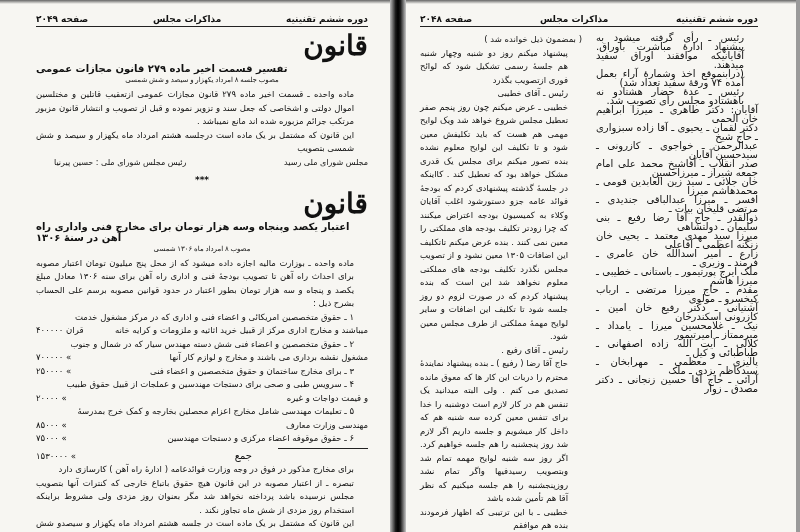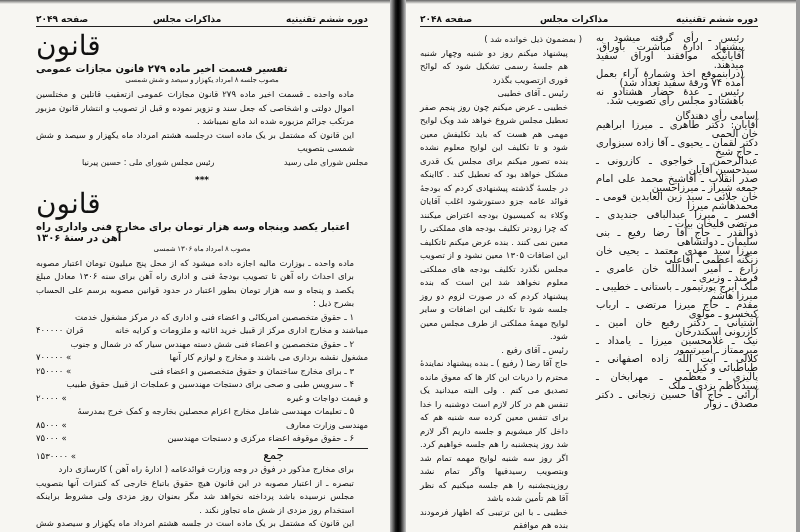--- a/index.html
+++ b/index.html
@@ -5,21 +5,21 @@
   html,body{margin:0;padding:0;}
   body{width:800px;height:532px;background:#3a3a3a;overflow:hidden;font-family:"DejaVu Sans",sans-serif;color:#111;}
   .spread{position:relative;width:800px;height:532px;background:#f7f6f2;}
   .page{position:absolute;top:0;height:532px;direction:rtl;box-sizing:border-box;}
   .page.left{left:0;width:396px;padding:0 28px 0 36px;}
   .page.right{left:404px;width:396px;padding:0 42px 0 16px;}
   .gutter{position:absolute;left:390px;top:0;width:16px;height:532px;background:linear-gradient(to right,#bdbdbd,#1a1a1a 35%,#000 50%,#1a1a1a 65%,#c8c8c8);}
   .edge-right{position:absolute;right:0;top:0;width:4px;height:532px;background:#9a9a9a;}
   .edge-top{position:absolute;left:0;top:0;width:800px;height:4px;background:linear-gradient(#666,#f7f6f2);}
   .header{display:flex;justify-content:space-between;align-items:flex-end;margin-top:14px;padding-bottom:2px;border-bottom:1.5px solid #222;font-size:9px;font-weight:bold;}
-  .title-big{text-align:left;font-size:28px;font-weight:normal;margin:4px 0 2px;line-height:30px;font-family:"DejaVu Serif",serif;}
+  .title-big{text-align:right;font-size:28px;font-weight:bold;margin:4px 0 2px;line-height:30px;font-family:"DejaVu Serif",serif;}
   .subtitle{text-align:left;font-size:10px;font-weight:bold;margin:2px 0;}
   .approval{text-align:center;font-size:7px;margin:2px 0 4px;font-family:Liberation Serif, serif;}
   p{margin:0;font-size:8.5px;line-height:13.5px;text-align:justify;}
   .indent{padding-right:14px;}
   .center{text-align:right;}
   .stars{text-align:center;font-size:9px;margin:6px 0 0;font-weight:bold;}
   .sig-row{display:flex;justify-content:space-between;font-size:8px;line-height:13px;}
   .item-row{display:flex;justify-content:space-between;align-items:baseline;font-size:8.5px;line-height:13.5px;}
   .amount{direction:ltr;font-size:8.5px;white-space:nowrap;}
   .total-line{width:90px;border-top:1px solid #222;margin:2px 0 0 auto;margin-left:0;}
@@ -40,21 +40,21 @@
       <span>صفحه ۲۰۴۹</span>
     </div>
 
     <div class="title-big">قانون</div>
     <div class="subtitle">تفسیر قسمت اخیر ماده ۲۷۹ قانون مجازات عمومی</div>
     <div class="approval">مصوب جلسه ۸ امرداد یکهزار و سیصد و شش شمسی</div>
     <p class="indent">ماده واحده ـ قسمت اخیر ماده ۲۷۹ قانون مجازات عمومی ازتعقیب قاتلین و مختلسین اموال دولتی و اشخاصی که جعل سند و تزویر نموده و قبل از تصویب و انتشار قانون مزبور مرتکب جرائم مزبوره شده اند مانع نمیباشد .</p>
     <p class="indent">این قانون که مشتمل بر یک ماده است درجلسه هشتم امرداد ماه یکهزار و سیصد و شش شمسی بتصویب</p>
     <div class="sig-row">
       <span>مجلس شورای ملی رسید</span>
-      <span style="margin-left:46px">رئیس مجلس شورای ملی : حسین پیرنیا</span>
+      <span style="margin-left:18px">رئیس مجلس شورای ملی : حسین پیرنیا</span>
     </div>
 
     <div class="stars">***</div>
 
     <div class="title-big">قانون</div>
     <div class="subtitle">اعتبار یکصد وپنجاه وسه هزار تومان برای مخارج فنی واداری راه آهن در سنهٔ ۱۳۰۶</div>
     <div class="approval">مصوب ۸ امرداد ماه ۱۳۰۶ شمسی</div>
     <p class="indent">ماده واحده ـ بوزارت مالیه اجازه داده میشود که از محل پنج میلیون تومان اعتبار مصوبه برای احداث راه آهن تا تصویب بودجهٔ فنی و اداری راه آهن برای سنه ۱۳۰۶ معادل مبلغ یکصد و پنجاه و سه هزار تومان بطور اعتبار در حدود قوانین مصوبه برسم علی الحساب بشرح ذیل :</p>
 
     <div>
@@ -81,21 +81,21 @@
       <div class="item-row">
           <span>مهندسی وزارت معارف</span>
           <span class="amount">۸۵۰۰۰ «</span>
         </div>
       <div class="item-row indent">
           <span>۶ ـ حقوق موقوفه اعضاء مرکزی و دستجات مهندسین</span>
           <span class="amount">۷۵۰۰۰ «</span>
         </div>
       <div class="total-line"></div>
       <div class="item-row">
-        <span style="margin-right:84px;font-size:12px">جمع</span>
+        <span style="margin-right:116px;font-size:10px">جمع</span>
         <span class="amount">۱۵۳۰۰۰۰ «</span>
       </div>
     </div>
 
     <p class="indent">برای مخارج مذکور در فوق در وجه وزارت فوائدعامه ( ادارهٔ راه آهن ) کارسازی دارد</p>
     <p class="indent">تبصره ـ از اعتبار مصوبه در این قانون هیچ حقوق باتباع خارجی که کنترات آنها بتصویب مجلس نرسیده باشد پرداخته نخواهد شد مگر بعنوان روز مزدی ولی مشروط براینکه استخدام روز مزدی از شش ماه تجاوز نکند .</p>
     <p class="indent">این قانون که مشتمل بر یک ماده است در جلسه هشتم امرداد ماه یکهزار و سیصدو شش شمسی بتصویب</p>
 
   </div>
 
@@ -107,21 +107,20 @@
       <span>مذاکرات مجلس</span>
       <span>صفحه ۲۰۴۸</span>
     </div>
 
     <div class="col-wrap">
 
       <div class="col names">
         <p class="indent">رئیس ـ رأی گرفته میشود به پیشنهاد ادارهٔ مباشرت باوراق. آقایانیکه موافقند اوراق سفید میدهند.</p>
         <p class="indent">(درابنموقع اخذ وشمارهٔ آراء بعمل آمده ۷۴ ورقهٔ سفید تعداد شد)</p>
         <p class="indent">رئیس ـ عدهٔ حضار هشتادو نه باهشتادو مجلس رأی تصویب شد.</p>
-        <p class="center" style="margin-top:6px">اسامی رأی دهندگان</p>
         <div>
           <p>آقایان: دکتر طاهری ـ میرزا ابراهیم خان الحمی</p>
           <p>دکتر لقمان ـ یحیوی ـ آقا زاده سبزواری ـ حاج شیخ</p>
           <p>عبدالرحمن ـ خواجوی ـ کازرونی ـ سیدحسین آقایان</p>
           <p>صدر انقلاب ـ آقاشیخ محمد علی امام جمعه شیراز ـ میرزاحسین</p>
           <p>خان جلائی ـ سید زین العابدین قومی ـ محمدهاشم میرزا</p>
           <p>افسر ـ میرزا عبدالباقی جندیدی ـ مرتضی قلیخان بیات ـ</p>
           <p>ذوالقدر ـ حاج آقا رضا رفیع ـ بنی سلیمان ـ دولتشاهی</p>
           <p>میرزا سید مهدی معتمد ـ یحیی خان زنگنه اعظمی ـ آقاعلی</p>
           <p>زارع ـ امیر اسدالله خان عامری ـ فرمند ـ وزیری ـ</p>

